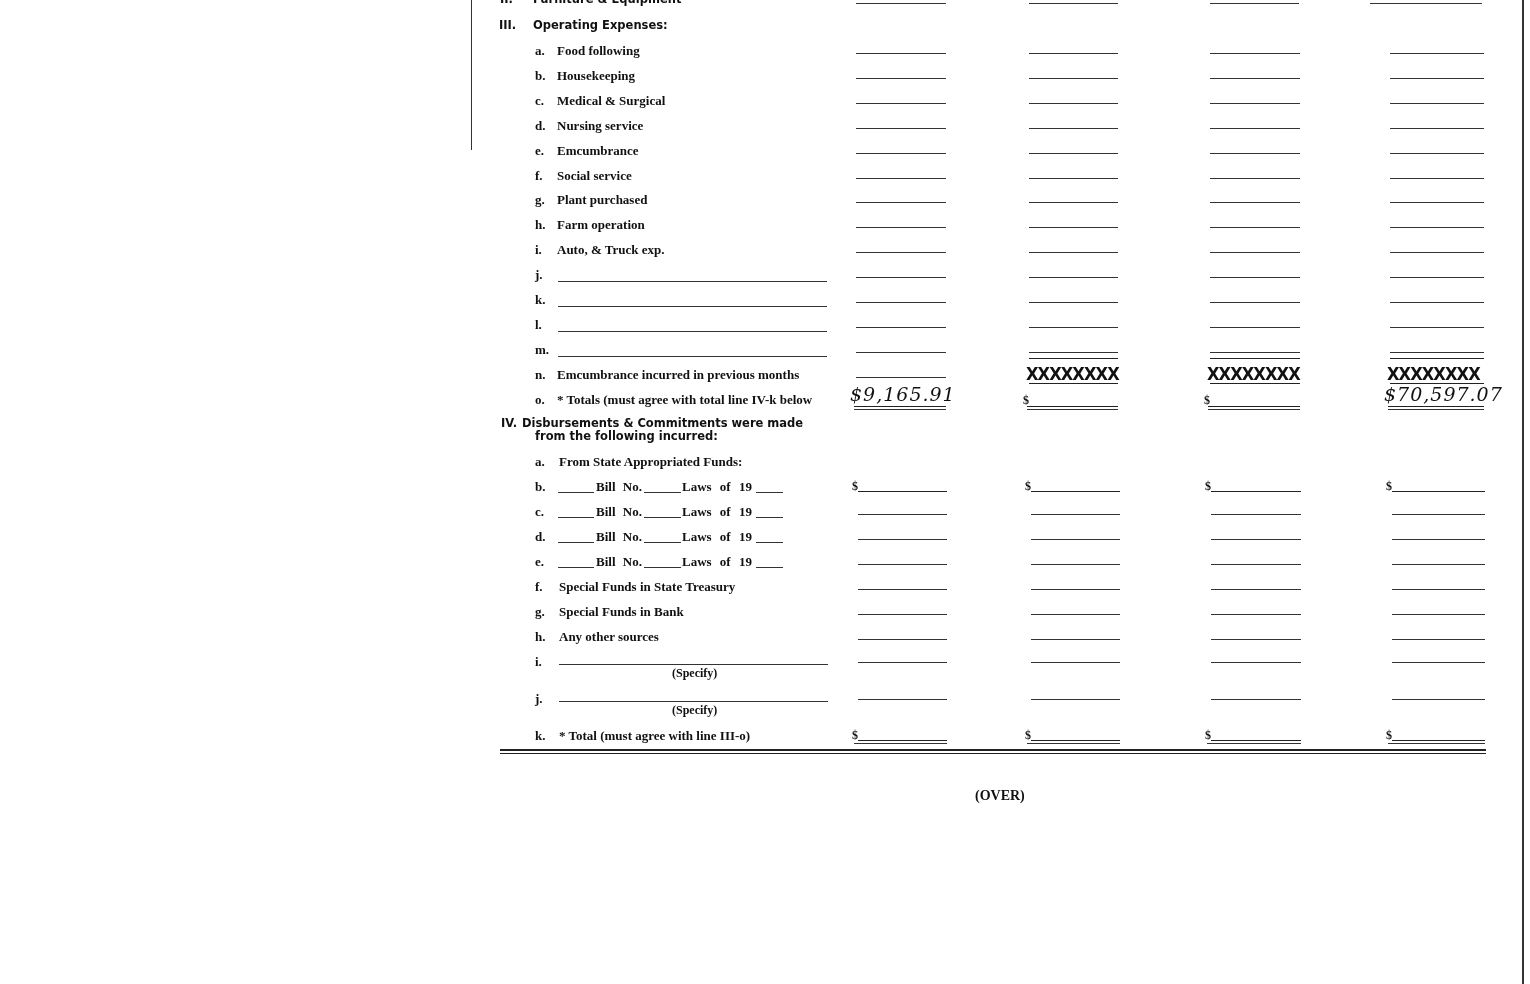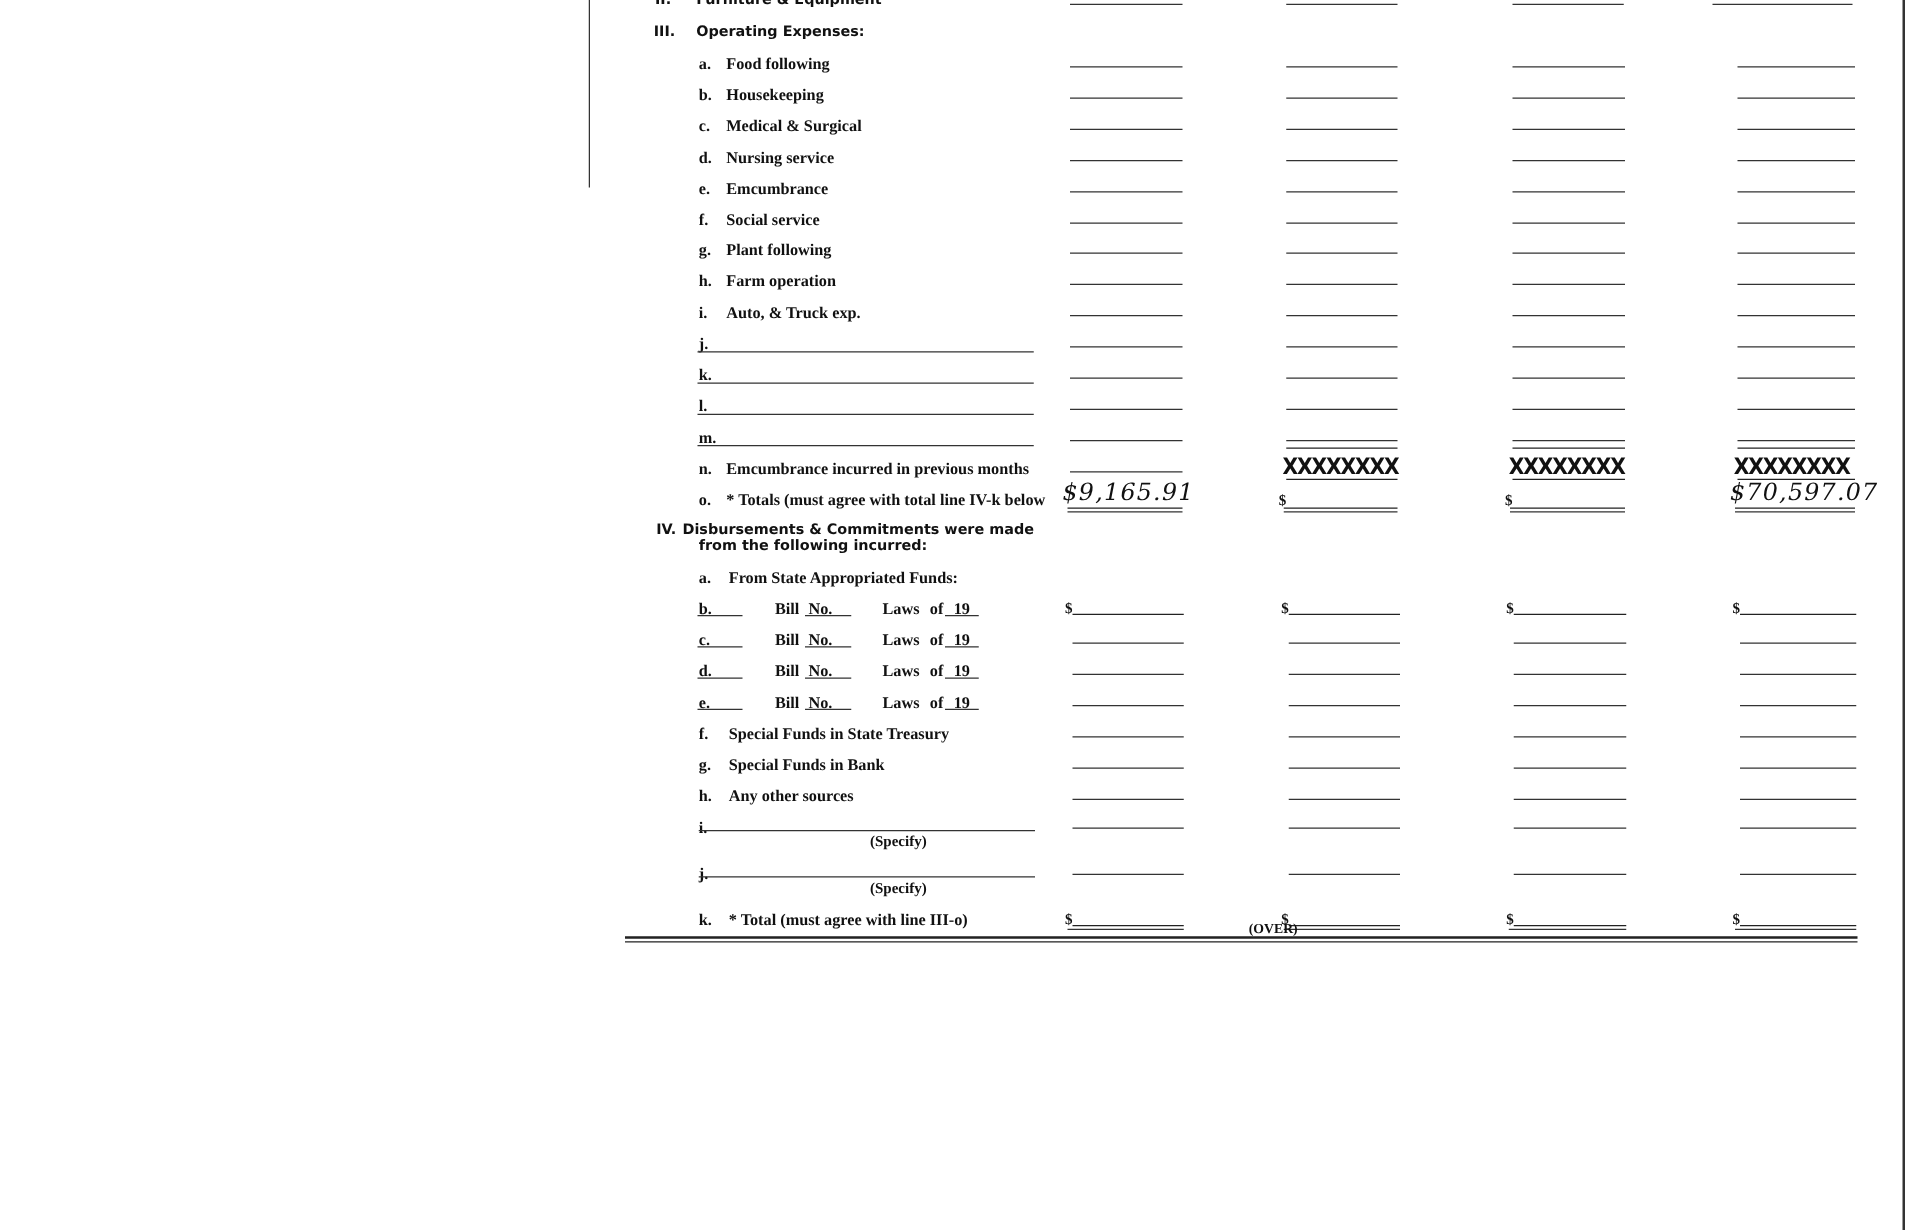--- a/index.html
+++ b/index.html
@@ -1,17 +1,17 @@
 <!DOCTYPE html>
 <html><head>
 <meta charset="utf-8">
 <style>
   html,body{margin:0;padding:0;background:#fff;}
   body{width:1530px;height:984px;position:relative;overflow:hidden;font-family:"Liberation Serif","DejaVu Serif",serif;color:#111;}
-  .abs{position:absolute;margin-left:24px;}
+  .abs{position:absolute;}
   .lbl{font-size:13px;font-weight:bold;white-space:nowrap;}
   .sans{font-family:"DejaVu Sans","Liberation Sans",sans-serif;font-weight:bold;font-size:11.5px;}
   .hline{position:absolute;height:0;border-top:1.4px solid #222;}
   .dline{position:absolute;height:0;border-top:1.2px solid #333;}
   .xx{position:absolute;font-family:"DejaVu Sans","Liberation Sans",sans-serif;font-weight:900;font-size:18px;letter-spacing:-1px;transform:scaleX(0.9);transform-origin:left;}
   .dollar{position:absolute;font-size:12px;font-weight:bold;}
   .hand{position:absolute;font-family:"DejaVu Serif",serif;font-style:italic;font-size:19px;letter-spacing:1px;}
   .vborder{position:absolute;width:0;border-left:1.5px solid #333;}
 </style>
 </head>
@@ -74,21 +74,21 @@
     <div>
       <div class="abs lbl" style="left:535px;top:167.5px;">f.</div>
       <div class="abs lbl" style="left:557px;top:167.5px;">Social service</div>
       <div class="dline" style="left:856px;top:177.5px;width:90px;"></div>
       <div class="dline" style="left:1029px;top:177.5px;width:89px;"></div>
       <div class="dline" style="left:1210px;top:177.5px;width:90px;"></div>
       <div class="dline" style="left:1390px;top:177.5px;width:94px;"></div>
     </div>
     <div>
       <div class="abs lbl" style="left:535px;top:192.39999999999998px;">g.</div>
-      <div class="abs lbl" style="left:557px;top:192.39999999999998px;">Plant following</div>
+      <div class="abs lbl" style="left:557px;top:192.39999999999998px;">Plant purchased</div>
       <div class="dline" style="left:856px;top:202.39999999999998px;width:90px;"></div>
       <div class="dline" style="left:1029px;top:202.39999999999998px;width:89px;"></div>
       <div class="dline" style="left:1210px;top:202.39999999999998px;width:90px;"></div>
       <div class="dline" style="left:1390px;top:202.39999999999998px;width:94px;"></div>
     </div>
     <div>
       <div class="abs lbl" style="left:535px;top:217.29999999999998px;">h.</div>
       <div class="abs lbl" style="left:557px;top:217.29999999999998px;">Farm operation</div>
       <div class="dline" style="left:856px;top:227.29999999999998px;width:90px;"></div>
       <div class="dline" style="left:1029px;top:227.29999999999998px;width:89px;"></div>
@@ -283,13 +283,13 @@
       <div class="hline" style="left:1211px;top:740px;width:90px;"></div>
       <div class="dline" style="left:1207px;top:743px;width:94px;"></div>
       <div class="dollar" style="left:1386px;top:728px;">$</div>
       <div class="hline" style="left:1392px;top:740px;width:93px;"></div>
       <div class="dline" style="left:1388px;top:743px;width:97px;"></div>
     </div>
   </div>
 
 <div class="hline" style="left:500px;top:749px;width:986px;border-top-width:2px;"></div>
 <div class="hline" style="left:500px;top:753px;width:986px;border-top-width:1px;"></div>
-<div class="abs" style="left:975px;top:737px;font-size:11px;font-weight:bold;">(OVER)</div>
+<div class="abs" style="left:975px;top:788px;font-size:14px;font-weight:bold;">(OVER)</div>
 
 </body></html>

